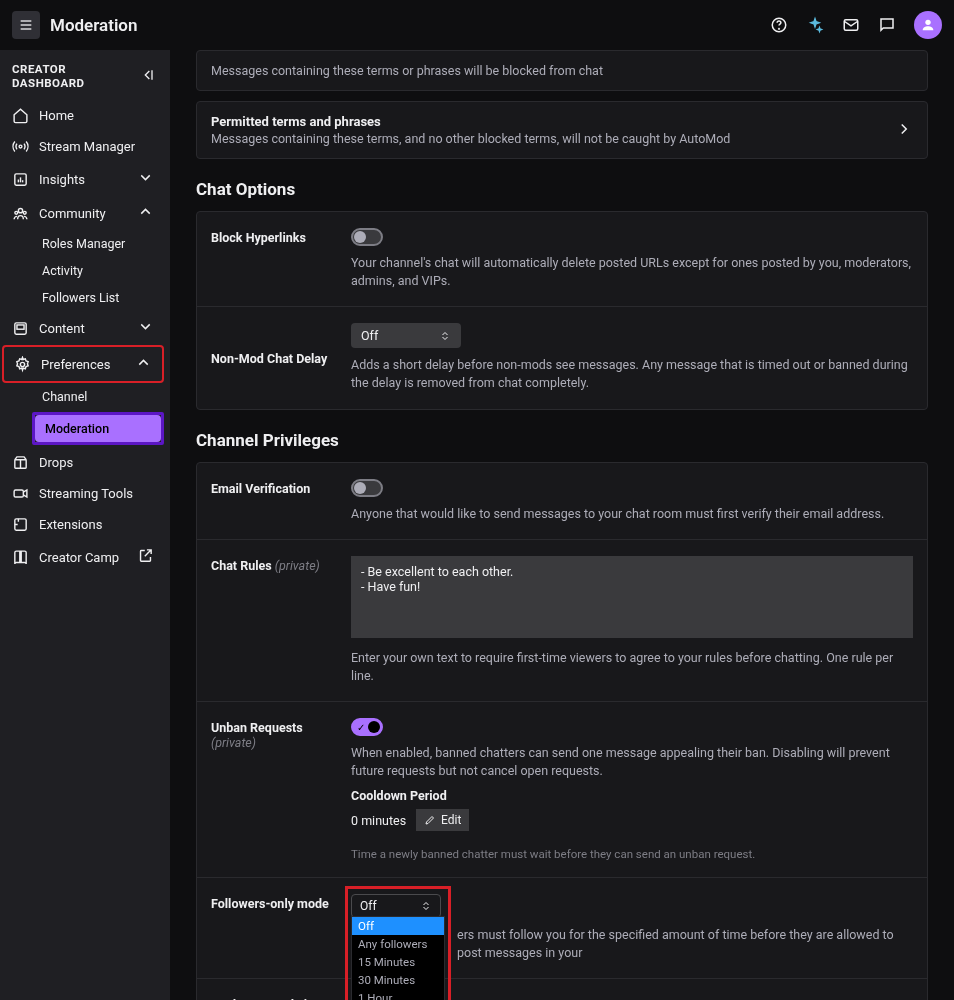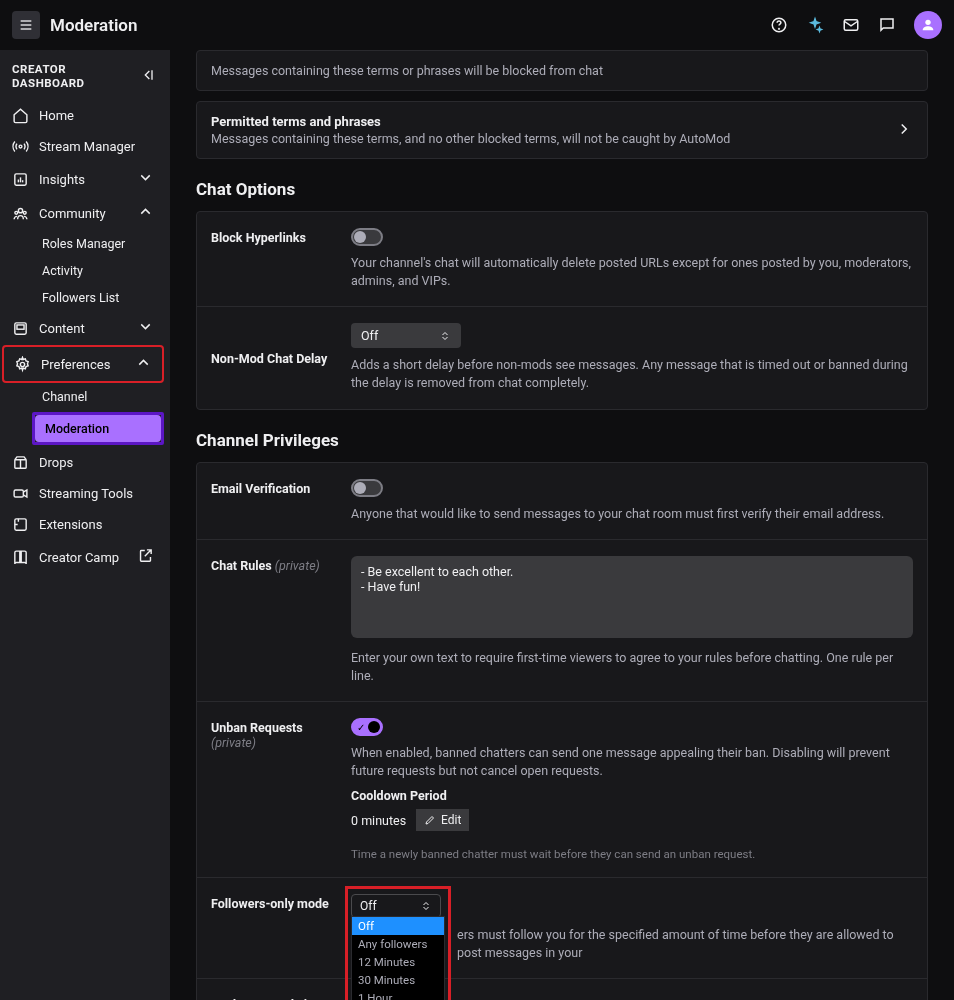--- a/index.html
+++ b/index.html
@@ -164,21 +164,21 @@
     display:flex; align-items:center; justify-content:space-between;
     font-size:12.5px; color:#efeff1;
     cursor:pointer;
   }
   .select svg { width:12px; height:12px; }
 
   
   .textarea {
     background:#3a3a3d;
     border: none;
-    border-radius:6px;
+    border-radius:0;
     width: 100%;
     height: 82px;
     padding: 8px 10px;
     color:#efeff1;
     font-family: inherit;
     font-size:12.5px;
     resize: none;
   }
 
   .cooldown-row { display:flex; align-items:center; gap:10px; margin:6px 0; }
@@ -509,21 +509,21 @@
             <div class="red-box"></div>
             <div class="f-select">
               <span>Off</span>
               <svg viewBox="0 0 24 24" fill="none" stroke="#efeff1" stroke-width="2">
                   <path d="M7 10l5-5 5 5M7 14l5 5 5-5"></path>
                 </svg>
             </div>
             <div class="dropdown" id="followers-dd">
                 <div class="sel">Off</div>
                 <div>Any followers</div>
-                <div>12 Minutes</div>
+                <div>15 Minutes</div>
                 <div>30 Minutes</div>
                 <div>1 Hour</div>
                 <div>1 Day</div>
               </div>
           </div>
           <div class="desc" style="padding-left:106px;">ers must follow you for the specified amount of time before they are allowed to post messages in your</div>
         </div>
       </div>
 
       <div class="row">

